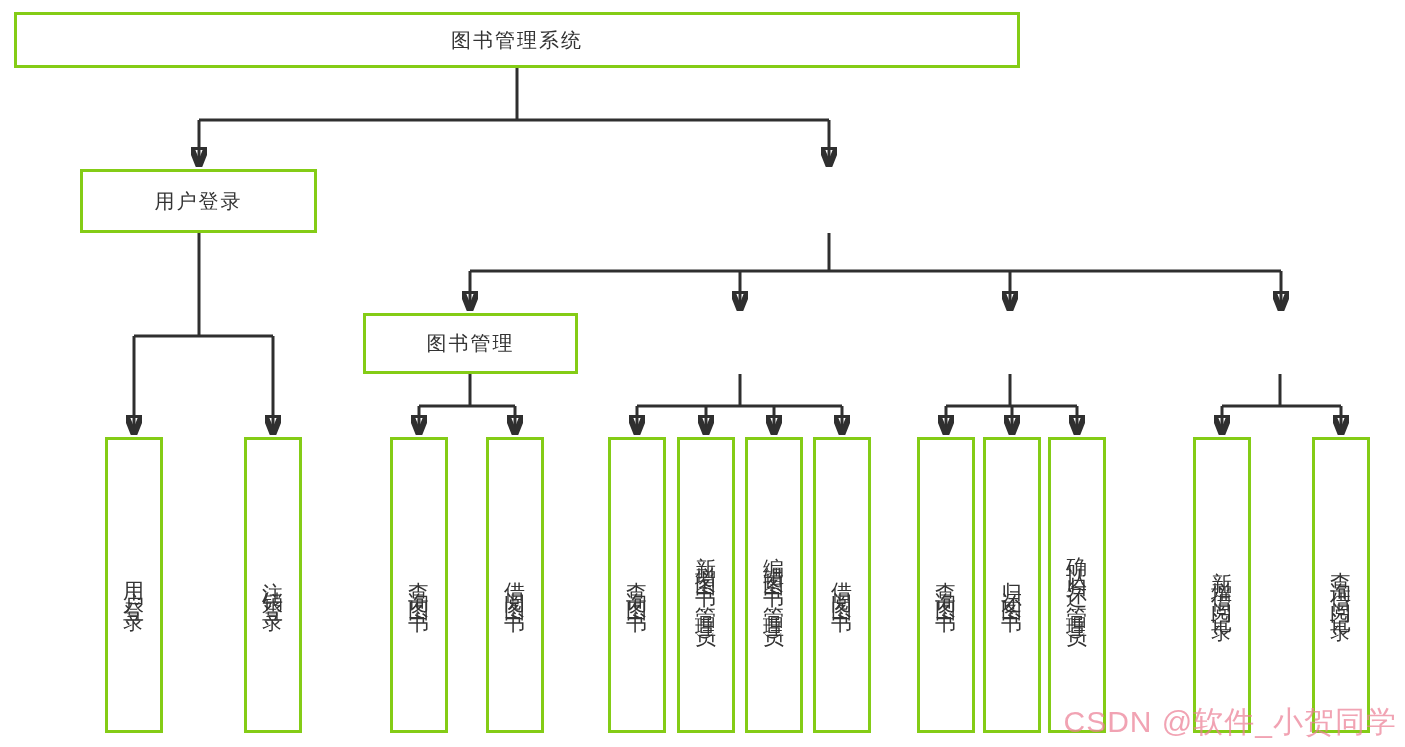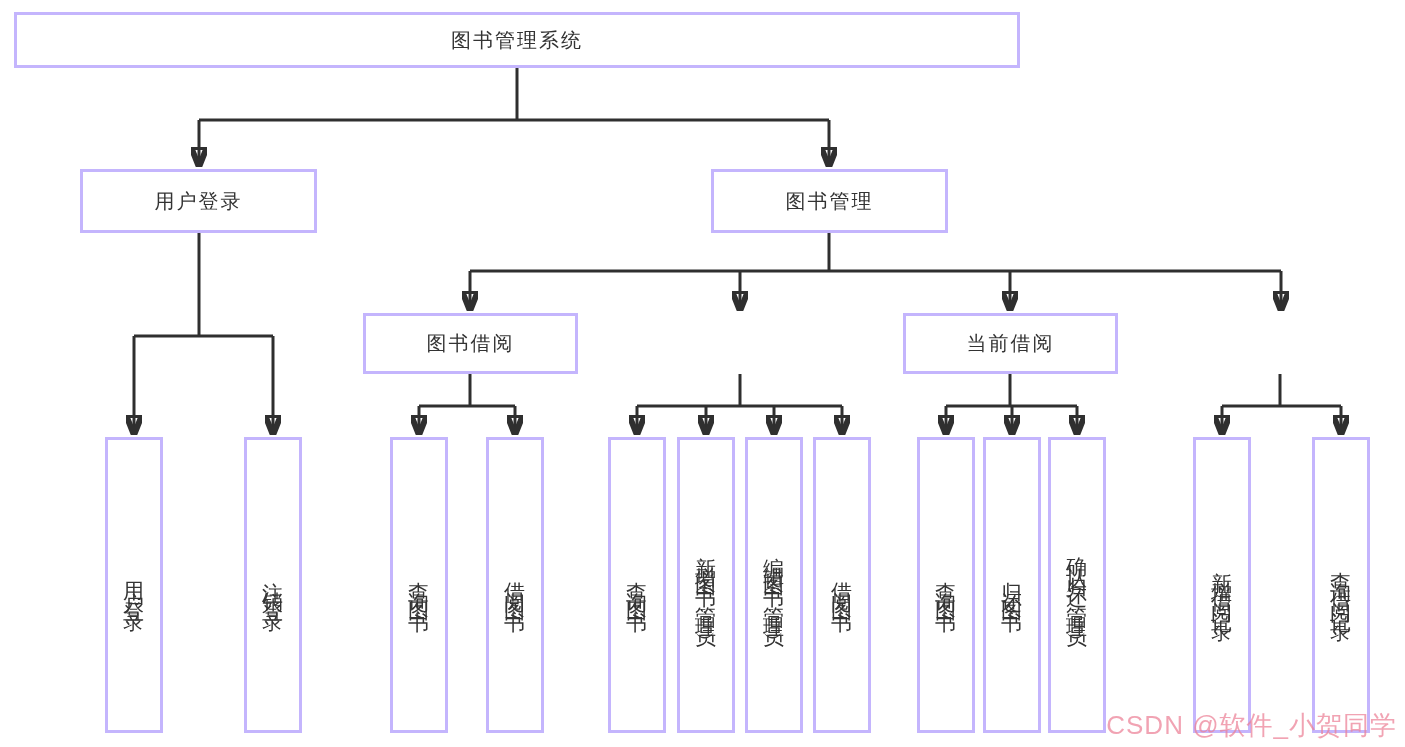--- a/index.html
+++ b/index.html
@@ -14,21 +14,21 @@
   }
   .connectors {
     position: absolute;
     left: 0; top: 0;
     width: 1405px; height: 747px;
   }
   .connectors path { stroke: #2f2f2f; stroke-width: 3; fill: none; }
   .box {
     position: absolute;
     box-sizing: border-box;
-    border: 3px solid #c4b5fd;
+    border: 3px solid #84cc16;
     background: #ffffff;
     display: flex;
     align-items: center;
     justify-content: center;
     font-size: 20px;
     letter-spacing: 2px;
     color: #333333;
   }
   .lv1 { left: 14px; top: 12px; width: 1006px; height: 56px; }
   .lv2 { top: 169px; width: 237px; height: 64px; }
@@ -39,21 +39,21 @@
     text-orientation: mixed;
     font-size: 21px;
     letter-spacing: 10px;
     line-height: 1;
     white-space: nowrap;
   }
   .watermark {
     position: absolute;
     right: 8px;
     bottom: 4px;
-    font-size: 26px;
+    font-size: 30px;
     letter-spacing: 1px;
     color: rgba(235, 128, 150, 0.72);
     pointer-events: none;
   }
 </style>
 </head>
 <body>
 
 <div class="diagram">
 
@@ -119,29 +119,23 @@
     </g>
   </svg>
 
   <div class="box lv1">
     <span>图书管理系统</span>
   </div>
 
   <div class="box lv2" style="left:80px">
     <span>用户登录</span>
   </div>
-  <div class="box lv2" style="left:711px">
-    <span>图书管理</span>
-  </div>
 
   <div class="box lv3" style="left:363px">
-    <span>图书借阅</span>
-  </div>
-  <div class="box lv3" style="left:903px">
-    <span>当前借阅</span>
+    <span>图书管理</span>
   </div>
 
   <div class="box lv4" style="left:105px">
     <span class="vtext">用户登录</span>
   </div>
   <div class="box lv4" style="left:244px">
     <span class="vtext">注销登录</span>
   </div>
 
   <div class="box lv4" style="left:390px">

